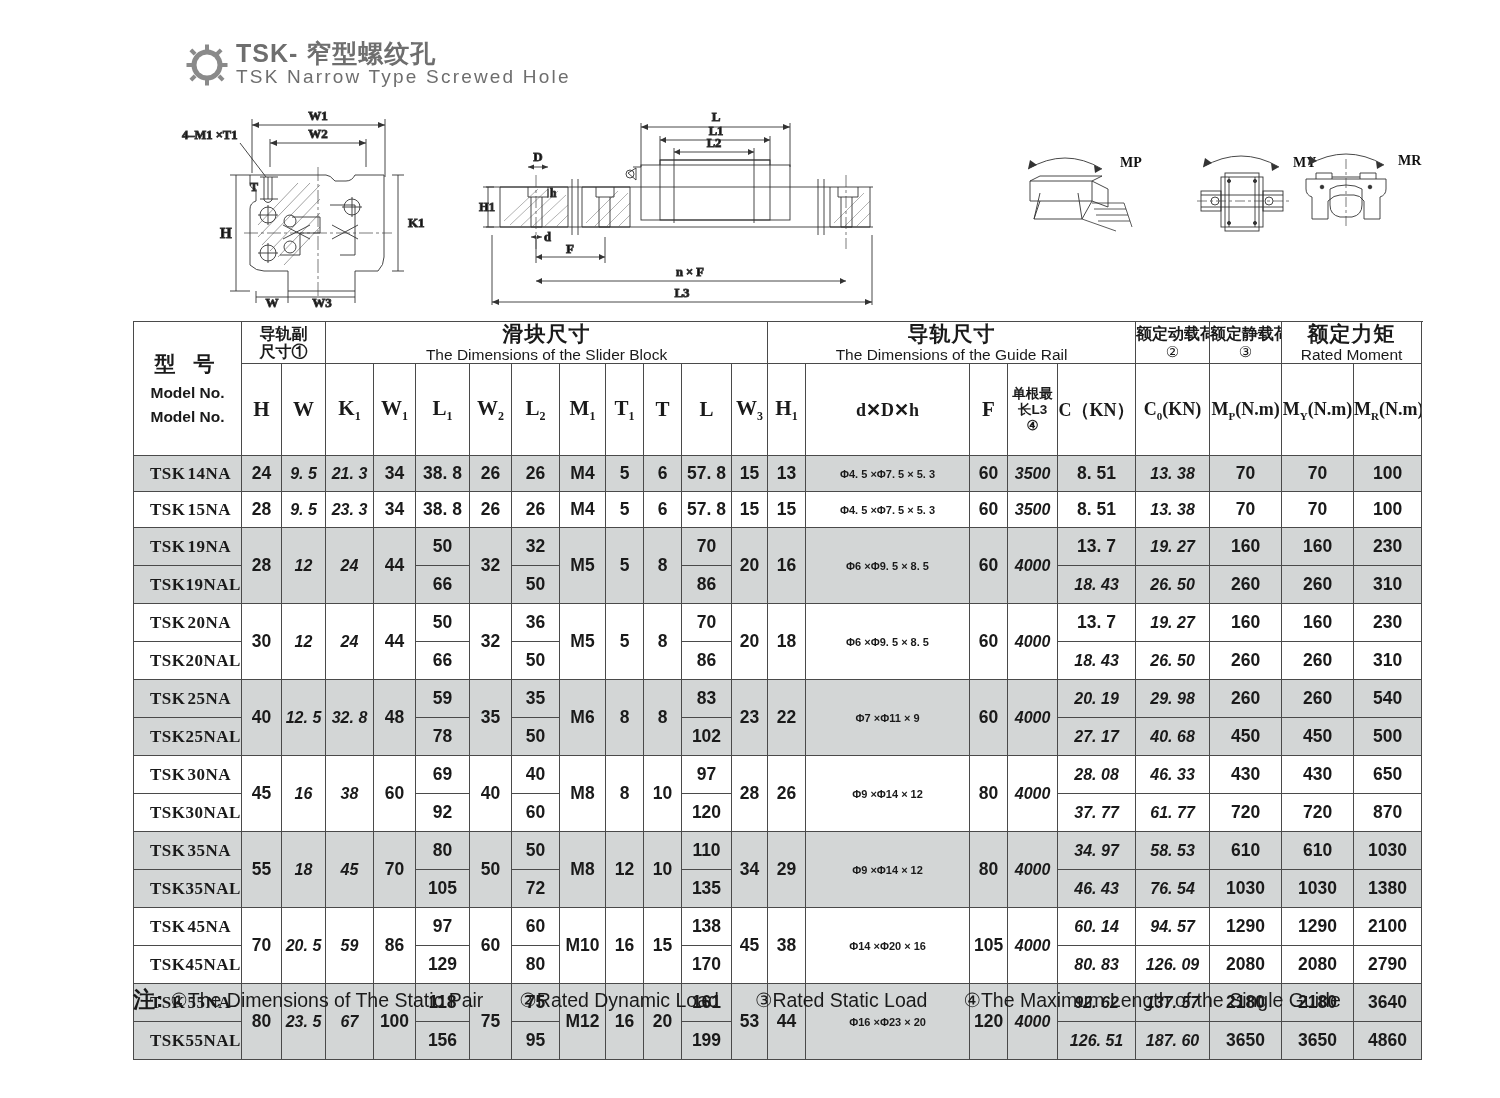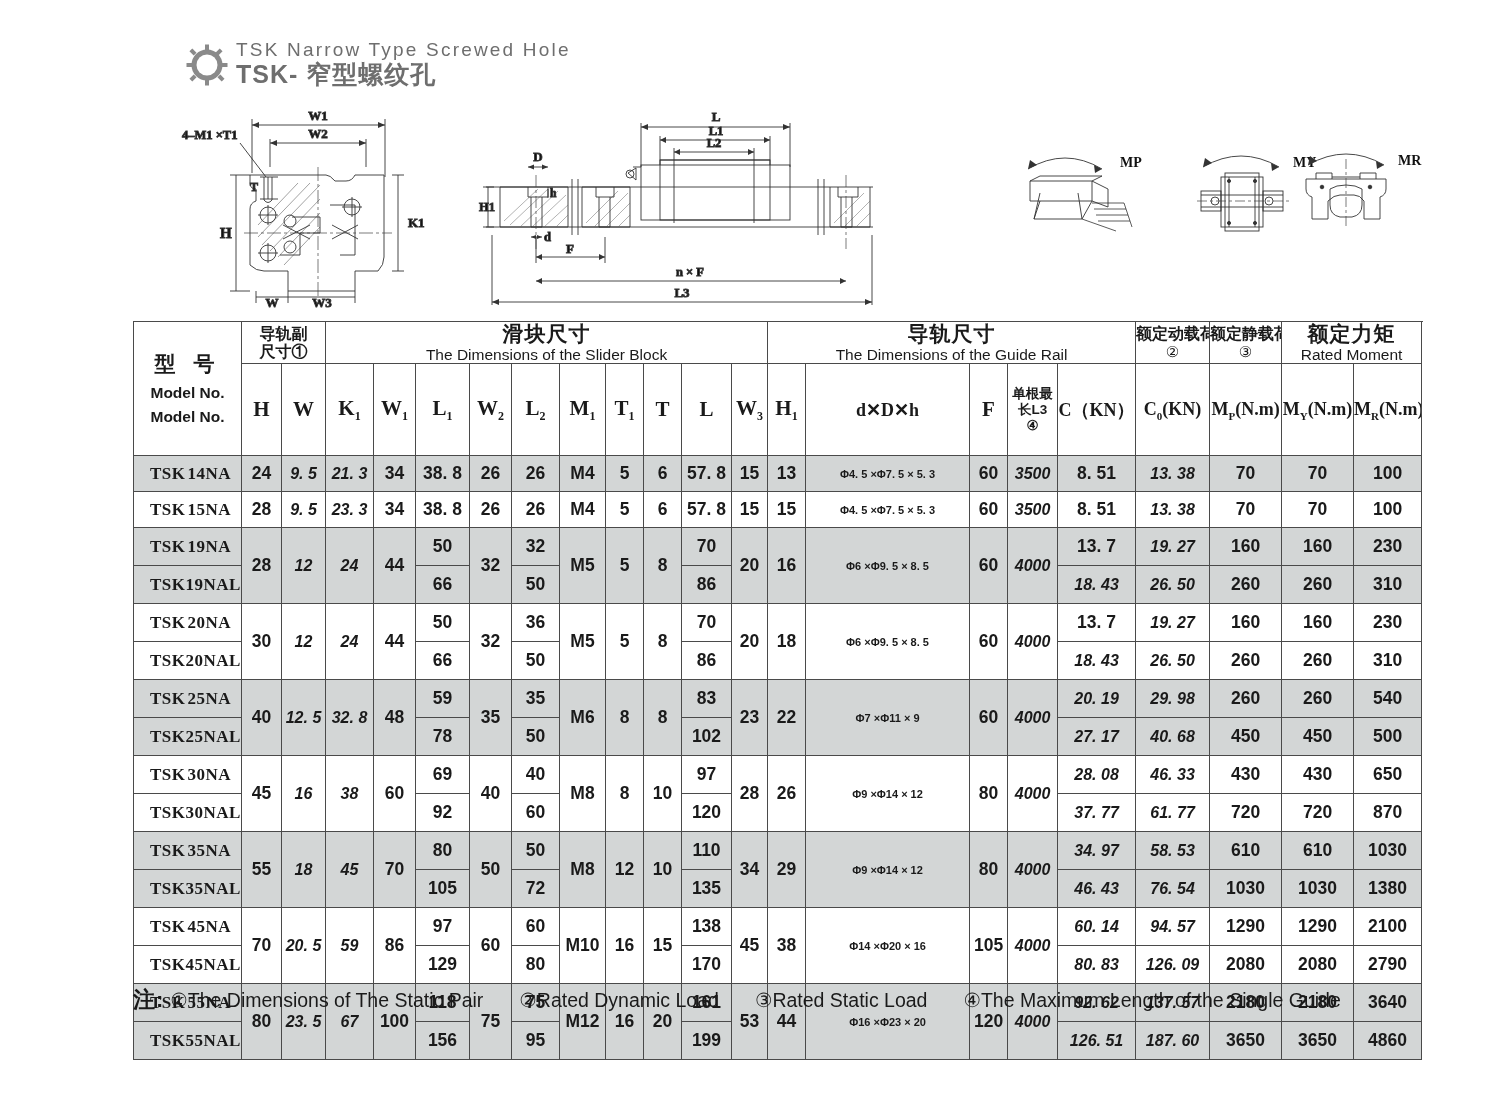--- a/index.html
+++ b/index.html
@@ -162,22 +162,22 @@
           <rect x="5" y="5" width="4" height="6" transform="rotate(-45 7 8)"></rect>
           <rect x="33" y="31" width="4" height="6" transform="rotate(-45 35 34)"></rect>
           <rect x="31" y="5" width="4" height="6" transform="rotate(45 33 8)"></rect>
           <rect x="5" y="31" width="4" height="6" transform="rotate(45 7 34)"></rect>
         </g>
       </g>
       <circle cx="21" cy="21" r="10.5" fill="#ffffff"></circle>
     </svg>
   </span>
   <div id="title-block">
+    <div id="title-cn">TSK- 窄型螺纹孔</div>
     <div id="title-en">TSK Narrow Type Screwed Hole</div>
-    <div id="title-cn">TSK- 窄型螺纹孔</div>
   </div>
 </div>
 
 <div id="drawings">
 
   <div class="dwg" style="left:180px; top:10px;">
     <svg width="260" height="205" viewBox="0 0 260 205">
       <g stroke="#333" fill="none" stroke-width="0.9" font-family="Liberation Serif, serif" font-size="12">
 
         <line x1="72" y1="20" x2="205" y2="20"></line>

